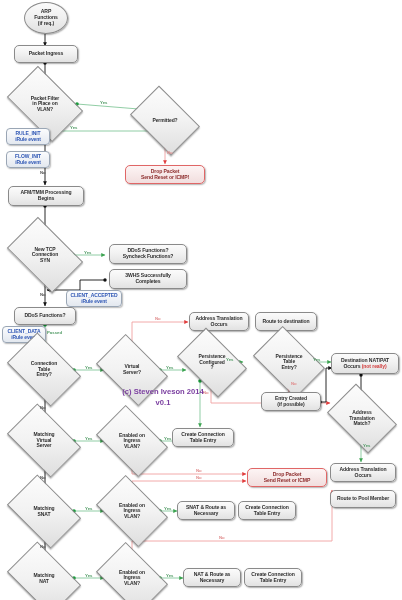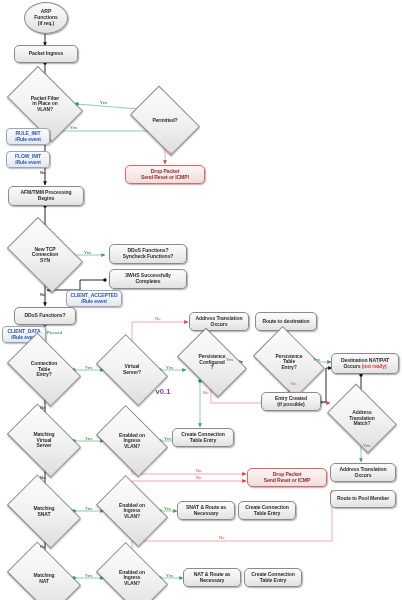--- a/index.html
+++ b/index.html
@@ -471,16 +471,17 @@
   <span class="elabel yes" style="left:85px;top:507px;">Yes</span>
   <span class="elabel no-blk" style="left:40px;top:545px;">No</span>
 
   <span class="elabel yes" style="left:164px;top:507px;">Yes</span>
   <span class="elabel no-red" style="left:219px;top:536px;">No</span>
 
   <span class="elabel yes" style="left:85px;top:574px;">Yes</span>
   <span class="elabel yes" style="left:166px;top:574px;">Yes</span>
 
   <div id="credit" style="left:104px;top:386px;width:118px;">
+    <div>(c) Steven Iveson 2014</div>
     <div>v0.1</div>
   </div>
 
 </div>
 
 </body></html>

